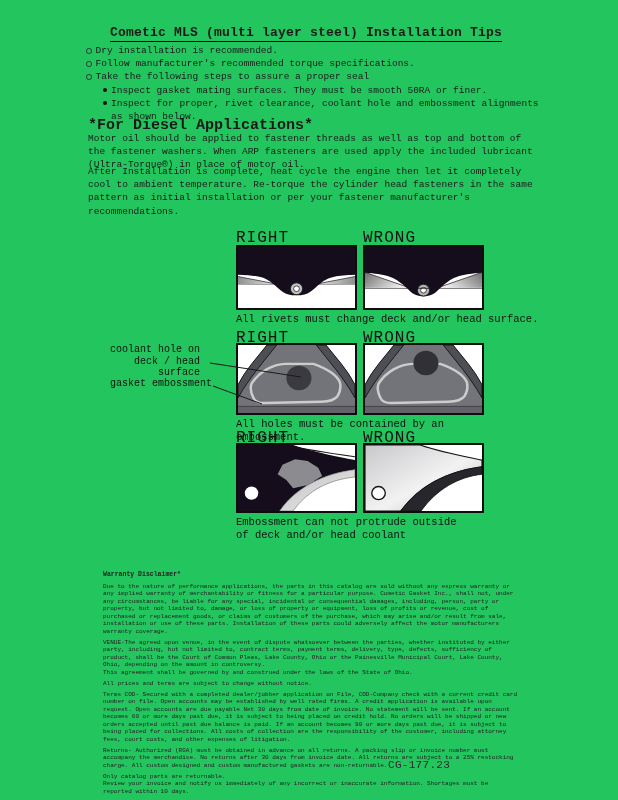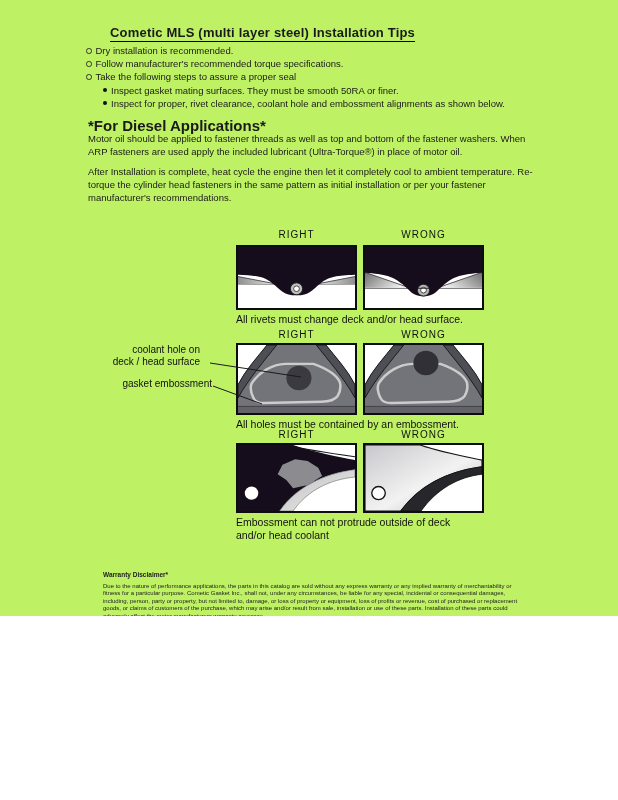--- a/index.html
+++ b/index.html
@@ -1,30 +1,30 @@
 <!DOCTYPE html>
 <html><head>
 <meta charset="utf-8">
 <style>
   html,body{margin:0;padding:0;background:#ffffff;}
-  #page{position:relative;width:618px;height:616px;background:#bef264;
-        font-family:Liberation Sans, sans-serif;color:#1a1a1a;overflow:hidden;}
+  #page{position:relative;width:618px;height:800px;background:#22c55e;
+        font-family:Liberation Mono, monospace;color:#1a1a1a;overflow:hidden;}
   .abs{position:absolute;}
   .title{font-size:13px;font-weight:bold;letter-spacing:.2px;
          border-bottom:1.5px solid #000;padding-bottom:1px;display:inline-block;}
   .brow{display:flex;align-items:flex-start;font-size:9.5px;line-height:13.2px;}
   .brow .ob{width:3.5px;height:3.5px;border:1px solid #333;border-radius:50%;
             margin:4px 4px 0 0;flex:none;}
   .brow .sb{width:4px;height:4px;background:#111;border-radius:50%;
             margin:4.5px 4px 0 0;flex:none;}
   .sub{margin-left:17px;}
   .dheading{font-size:15px;font-weight:bold;}
   .para{font-size:9.5px;line-height:13.2px;width:450px;}
   .figlabels{width:248px;display:flex;justify-content:space-between;}
-  .figlabels span{width:121px;text-align:center;font-size:10px;letter-spacing:1px;color:#111;}
+  .figlabels span{width:121px;text-align:left;font-size:16px;letter-spacing:1px;color:#111;}
   .diag-box{width:121px;height:65px;border:2px solid #0d0d0d;box-sizing:border-box;background:#fff;}
   .diag-box svg{display:block;width:100%;height:100%;}
   .fig2 .diag-box{height:72px;}
   .fig3 .diag-box{height:70px;}
   .figrow{display:flex;gap:6px;}
   .caption{font-size:10.5px;line-height:12.5px;color:#111;}
   .annot{font-size:10px;line-height:11.5px;text-align:right;color:#111;}
   .disc{width:415px;font-size:6px;line-height:7.5px;color:#222;}
   .disc .dh{font-weight:bold;font-size:6.5px;margin:0 0 4px 0;}
   .disc p{margin:0 0 3.5px 0;}

